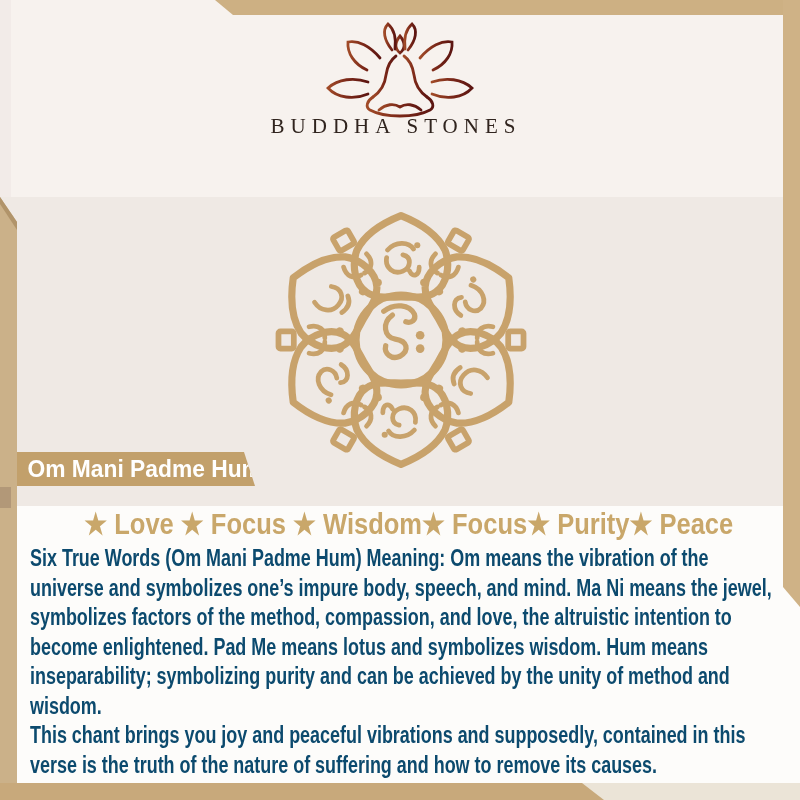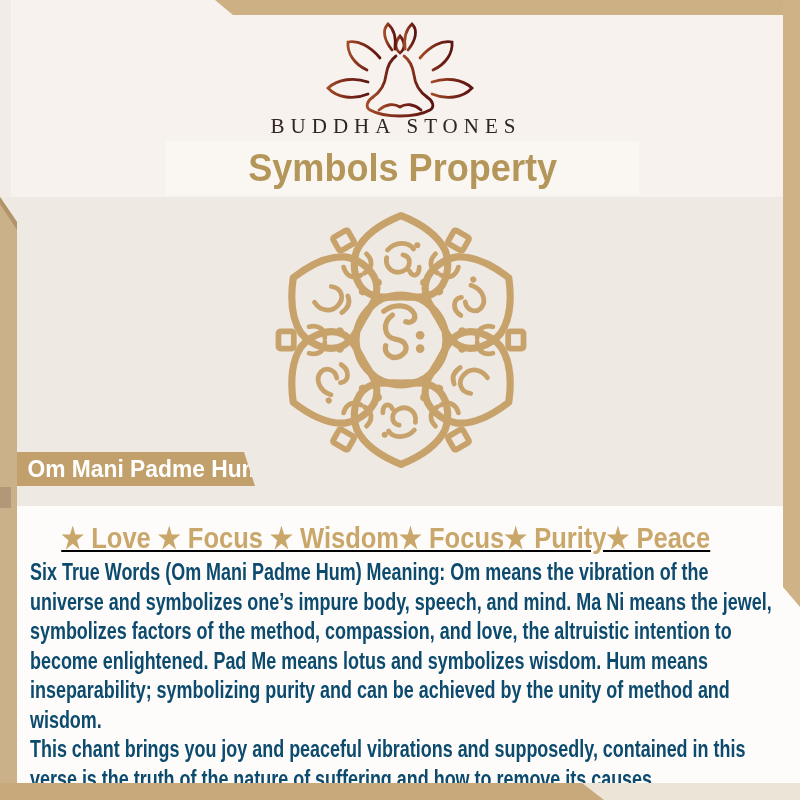--- a/index.html
+++ b/index.html
@@ -41,21 +41,21 @@
   
   .ribbon{position:absolute;left:17px;top:452px;width:238px;height:34px;background:#c2a06b;
            clip-path:polygon(0 0,calc(100% - 11px) 0,100% 100%,0 100%);z-index:5;
            display:flex;align-items:center;}
   .ribbon-label{color:#ffffff;font-weight:bold;font-size:24px;padding-left:11px;
            transform:scale(.95,1);transform-origin:left center;white-space:nowrap;}
 
   
   .panel{position:absolute;left:17px;top:506px;width:783px;height:277px;background:#fdfcfa;
            z-index:4;overflow:hidden;}
-  .tagline-row{display:flex;justify-content:flex-start;padding-top:16px;text-decoration:underline;}
+  .tagline-row{display:flex;justify-content:center;padding-top:2px;}
   .tagline{font-size:29px;line-height:32px;font-weight:bold;color:#c9a76a;white-space:nowrap;
            transform:scale(.88,1);}
   .body-text{margin-top:4px;padding-left:13px;color:#0c4a6e;}
   .text-line{font-size:23px;line-height:29.5px;font-weight:bold;white-space:nowrap;
            transform:scale(.78,1);transform-origin:left center;letter-spacing:0;}
 </style>
 </head>
 <body>
 
 <div class="page">
@@ -81,23 +81,20 @@
       <path d="M92,28 C100,18 102,8 96,2 C89,8 88,18 89,27"></path>
       <path d="M64,36 C54,24 42,18 32,20 C31,31 38,42 51,48"></path>
       <path d="M104,36 C114,24 126,18 136,20 C137,31 130,42 117,48"></path>
       <path d="M52,60 C38,55 22,57 12,66 C21,76 38,78 52,72"></path>
       <path d="M116,60 C130,55 146,57 156,66 C147,76 130,78 116,72"></path>
     </g>
   </svg>
 
   <div class="brand-name">BUDDHA STONES</div>
 
-  <div class="title-box">
-    <div class="page-title">Symbols Property</div>
-  </div>
 
   <svg class="mandala" viewBox="-140 -140 280 280" xmlns="http://www.w3.org/2000/svg">
     <defs>
       <g id="petal">
         <path d="M0,-130 C20,-122 38,-110 46,-94 C52,-78 48,-58 36,-50 C26,-43 12,-45 0,-45
                  C-12,-45 -26,-43 -36,-50 C-48,-58 -52,-78 -46,-94 C-38,-110 -20,-122 0,-130 Z" fill="none" stroke="#c8a26b" stroke-width="7.5" stroke-linejoin="round"></path>
         <circle cx="-24" cy="-60" r="4" fill="#c8a26b"></circle>
         <circle cx="24" cy="-60" r="4" fill="#c8a26b"></circle>
         <path d="M-36,-90 C-29,-83 -30,-74 -38,-70 M36,-90 C29,-83 30,-74 38,-70" fill="none" stroke="#c8a26b" stroke-width="5" stroke-linecap="round"></path>
       </g>

